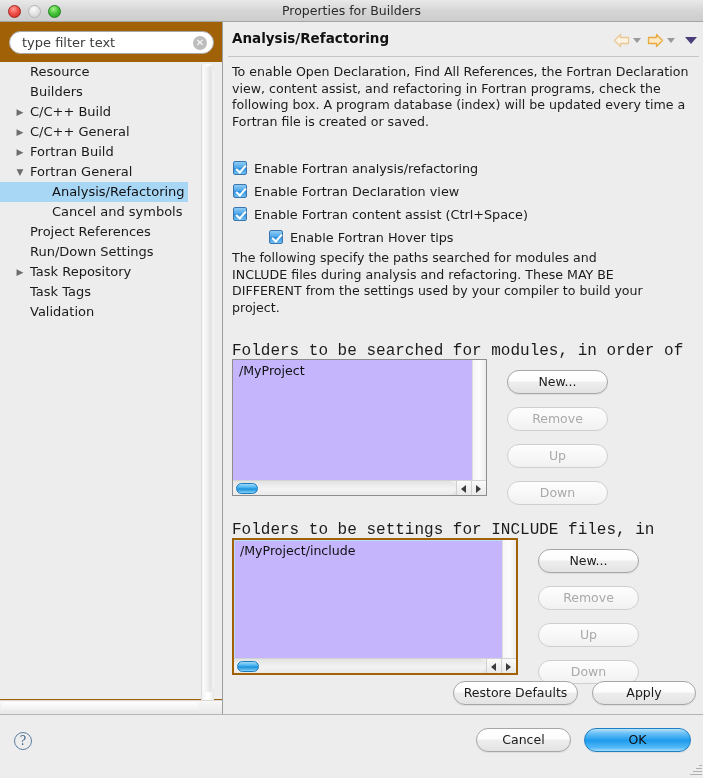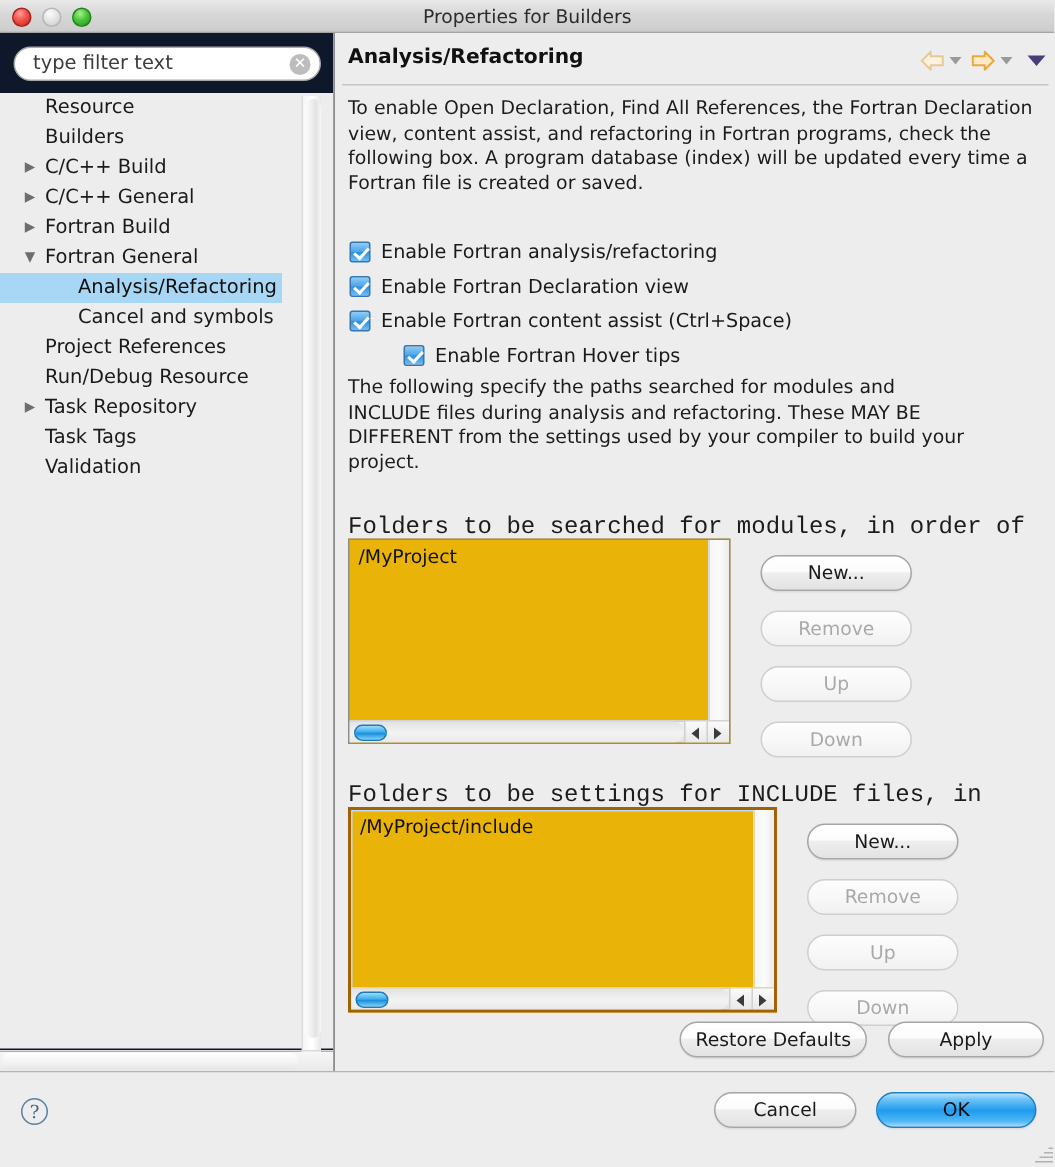--- a/index.html
+++ b/index.html
@@ -58,21 +58,21 @@
     left: 48px;
     background: radial-gradient(circle at 40% 28%, #a9f08a 0%, #49c63c 45%, #1f951b 100%);
     border: 1px solid #1f8419;
   }
 
   
   #left-pane {
     position: absolute;
     left: 0; top: 22px;
     width: 223px; height: 692px;
-    background: #0f172a;
+    background: #a16207;
     border-right: 1px solid #9d9d9d;
   }
 
   #filter-wrap {
     position: absolute;
     left: 9px; top: 9px;
     width: 205px; height: 23px;
   }
   #filter-input {
     width: 205px; height: 23px;
@@ -270,21 +270,21 @@
     position: absolute;
     left: 8px;
     font-size: 16px;
     color: #1c1c1c;
     font-family: Liberation Mono, monospace;
   }
 
   
   .listbox {
     position: absolute;
-    background: #eab308;
+    background: #c4b5fd;
     overflow: hidden;
   }
   .listbox.plain { border: 1px solid #8d8d8d; }
   .listbox.focused {
     border: 2px solid #a16207;
     box-shadow: 0 0 0 1px #b9dcf5 inset;
     text-align: center;
   }
   .list-item {
     position: absolute;
@@ -439,21 +439,21 @@
       <div id="tree">
           <div class="tree-row"><span class="tree-label lvl1">Resource</span></div>
           <div class="tree-row"><span class="tree-label lvl1">Builders</span></div>
           <div class="tree-row"><span class="twisty">▶</span><span class="tree-label lvl1">C/C++ Build</span></div>
           <div class="tree-row"><span class="twisty">▶</span><span class="tree-label lvl1">C/C++ General</span></div>
           <div class="tree-row"><span class="twisty">▶</span><span class="tree-label lvl1">Fortran Build</span></div>
           <div class="tree-row"><span class="twisty">▼</span><span class="tree-label lvl1">Fortran General</span></div>
           <div class="tree-row selected"><span class="tree-label lvl2">Analysis/Refactoring</span></div>
           <div class="tree-row"><span class="tree-label lvl2">Cancel and symbols</span></div>
           <div class="tree-row"><span class="tree-label lvl1">Project References</span></div>
-          <div class="tree-row"><span class="tree-label lvl1">Run/Debug Resource</span></div>
+          <div class="tree-row"><span class="tree-label lvl1">Run/Down Settings</span></div>
           <div class="tree-row"><span class="twisty">▶</span><span class="tree-label lvl1">Task Repository</span></div>
           <div class="tree-row"><span class="tree-label lvl1">Task Tags</span></div>
           <div class="tree-row"><span class="tree-label lvl1">Validation</span></div>
         </div>
     </div>
 
     <div id="tree-vsb">
       <div id="tree-vsb-thumb"></div>
     </div>
     <div id="tree-hsb">

